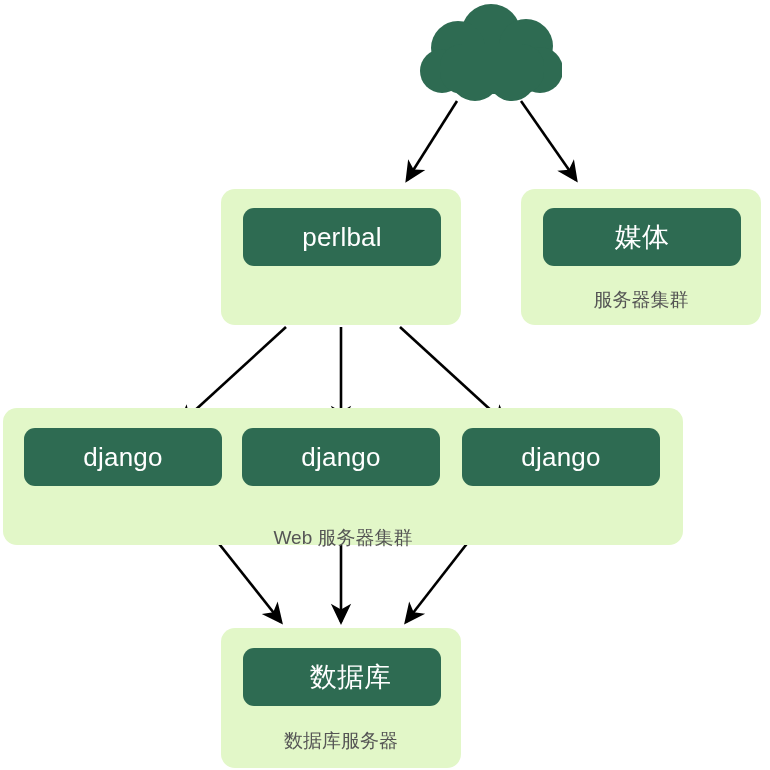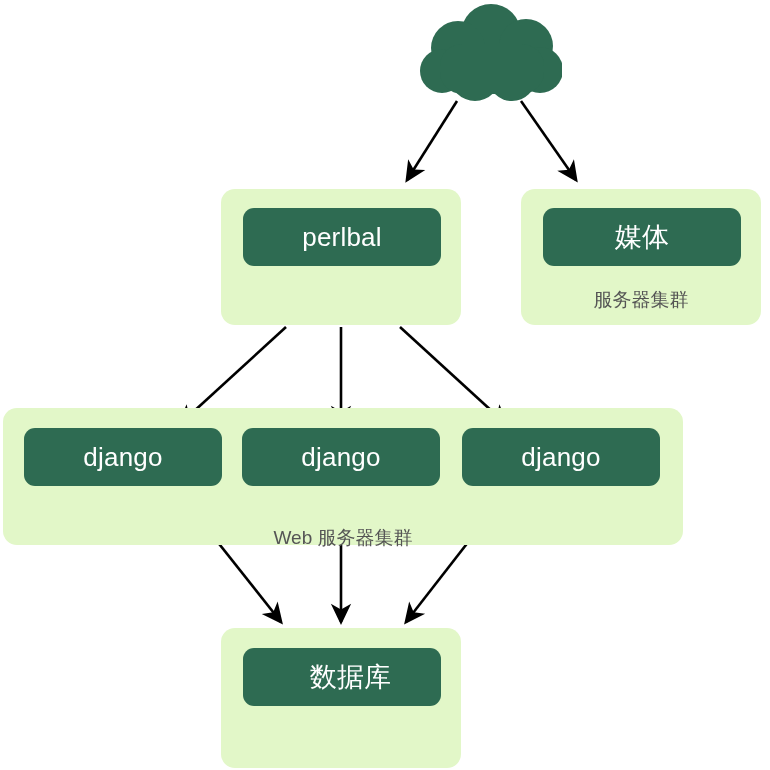--- a/index.html
+++ b/index.html
@@ -116,14 +116,15 @@
   </div>
   <div class="node" style="left:462px; top:428px; width:198px; height:58px;">
     <span class="node-label label-latin">django</span>
   </div>
   <div class="caption" style="left:3px; top:528px; width:680px;">Web 服务器集群</div>
 
   <div class="group" style="left:221px; top:628px; width:240px; height:140px;"></div>
   <div class="node" style="left:243px; top:648px; width:198px; height:58px;padding-left:17px;">
     <span class="node-label label-cjk">数据库</span>
   </div>
+  <div class="caption" style="left:221px; top:731px; width:240px;">数据库服务器</div>
 
 </div>
 
 </body></html>

